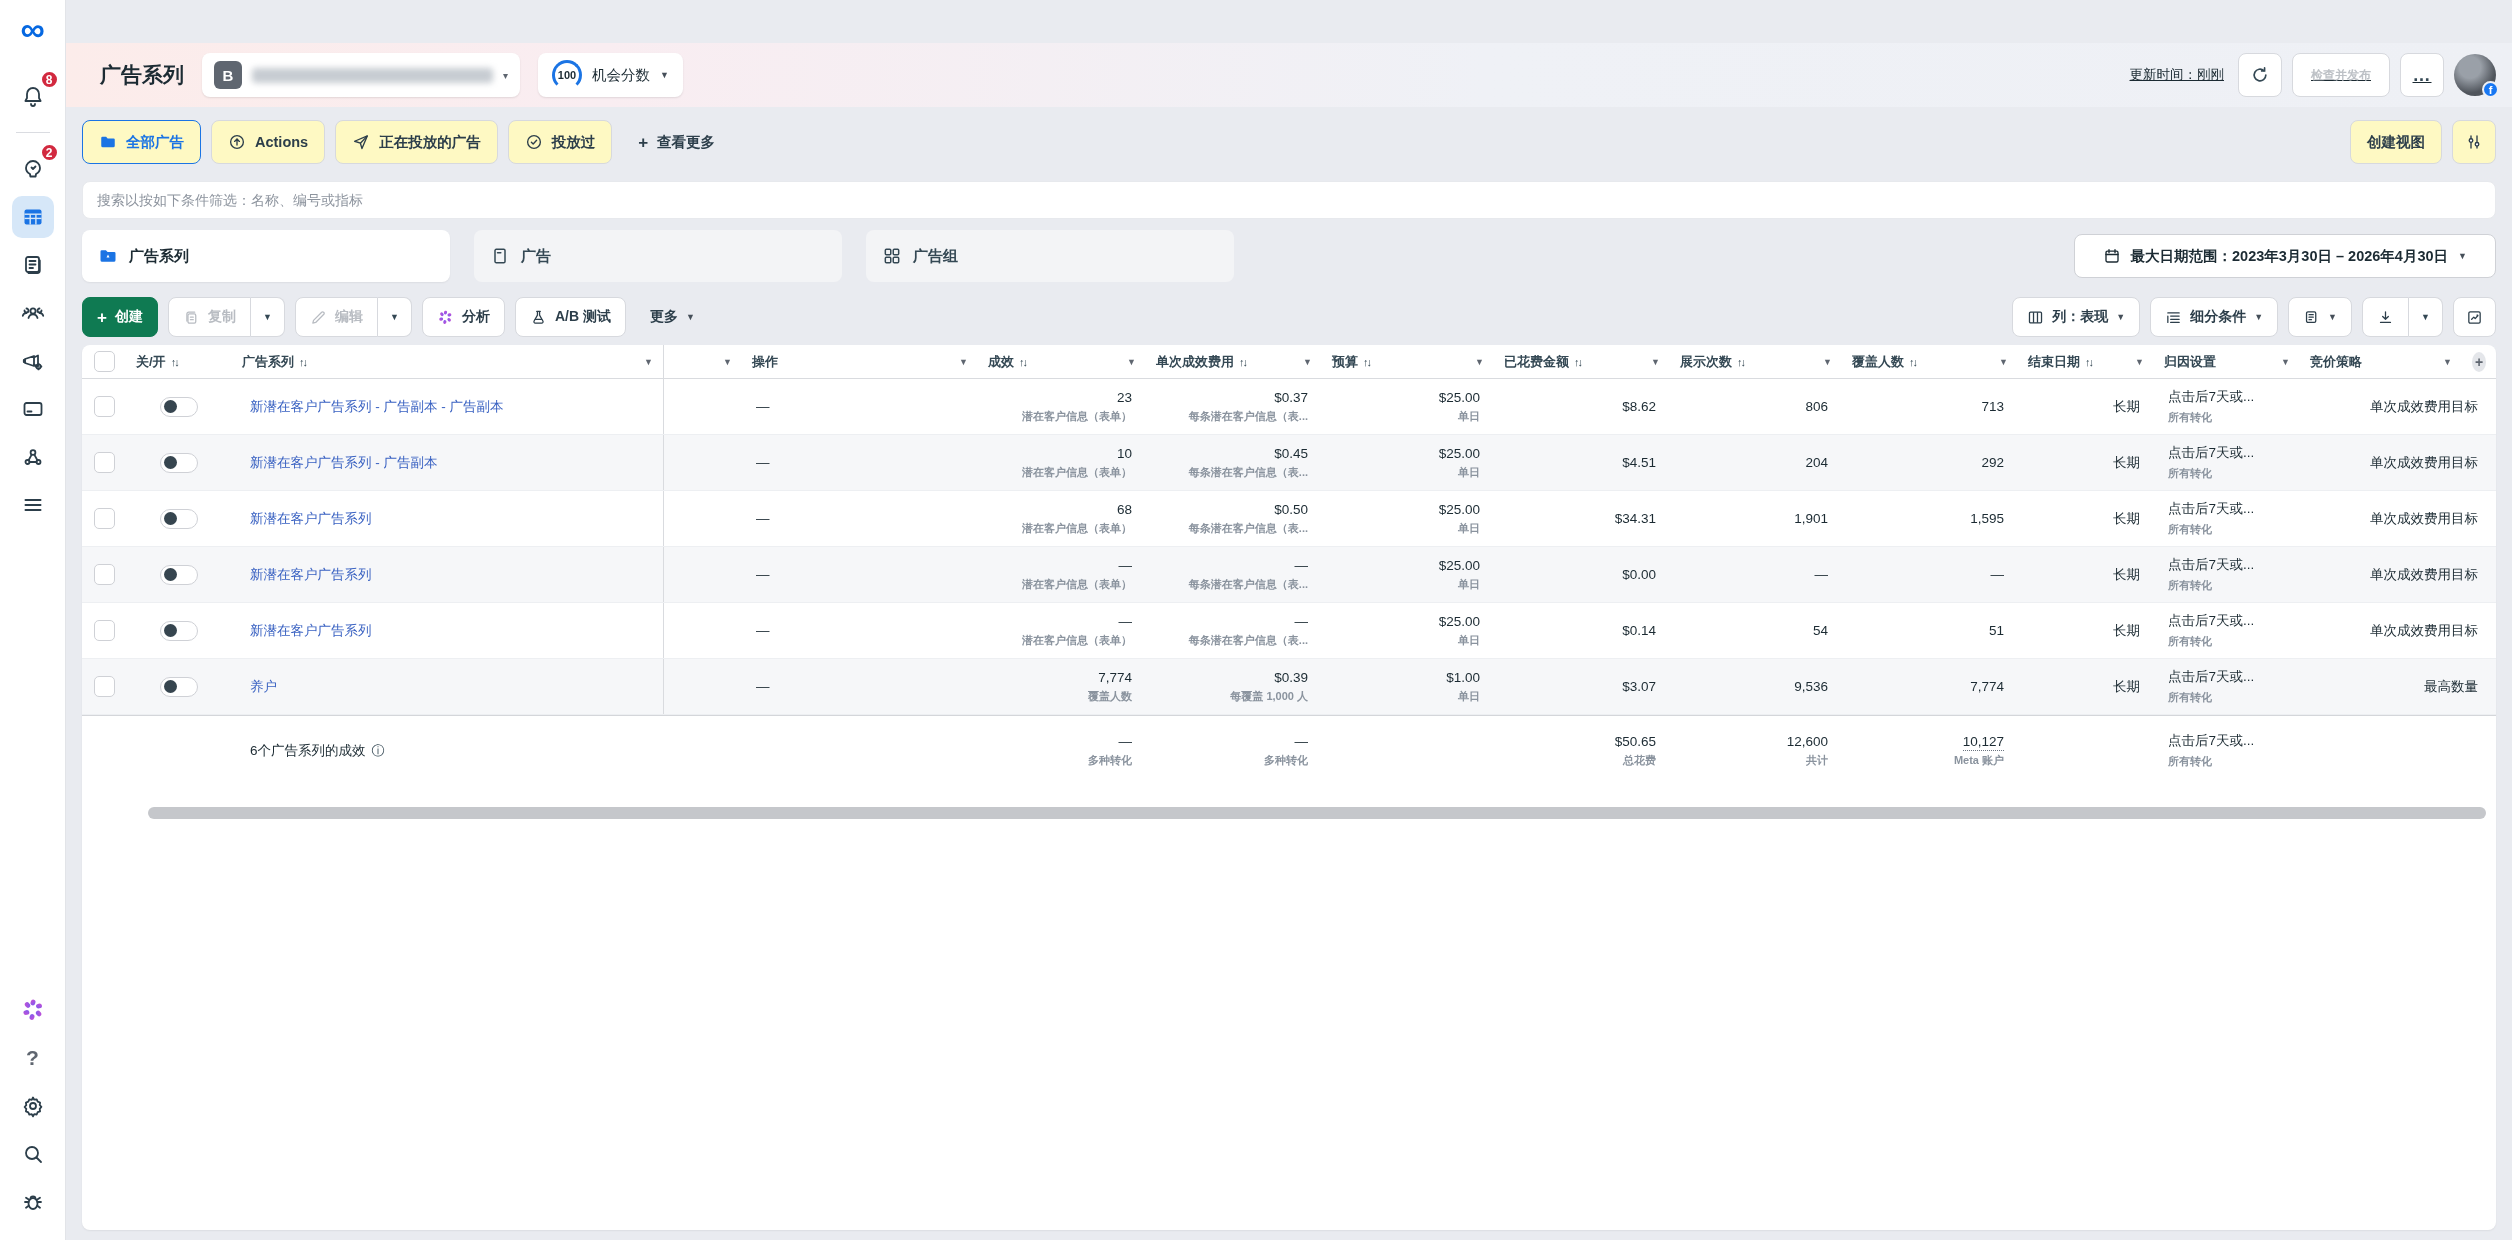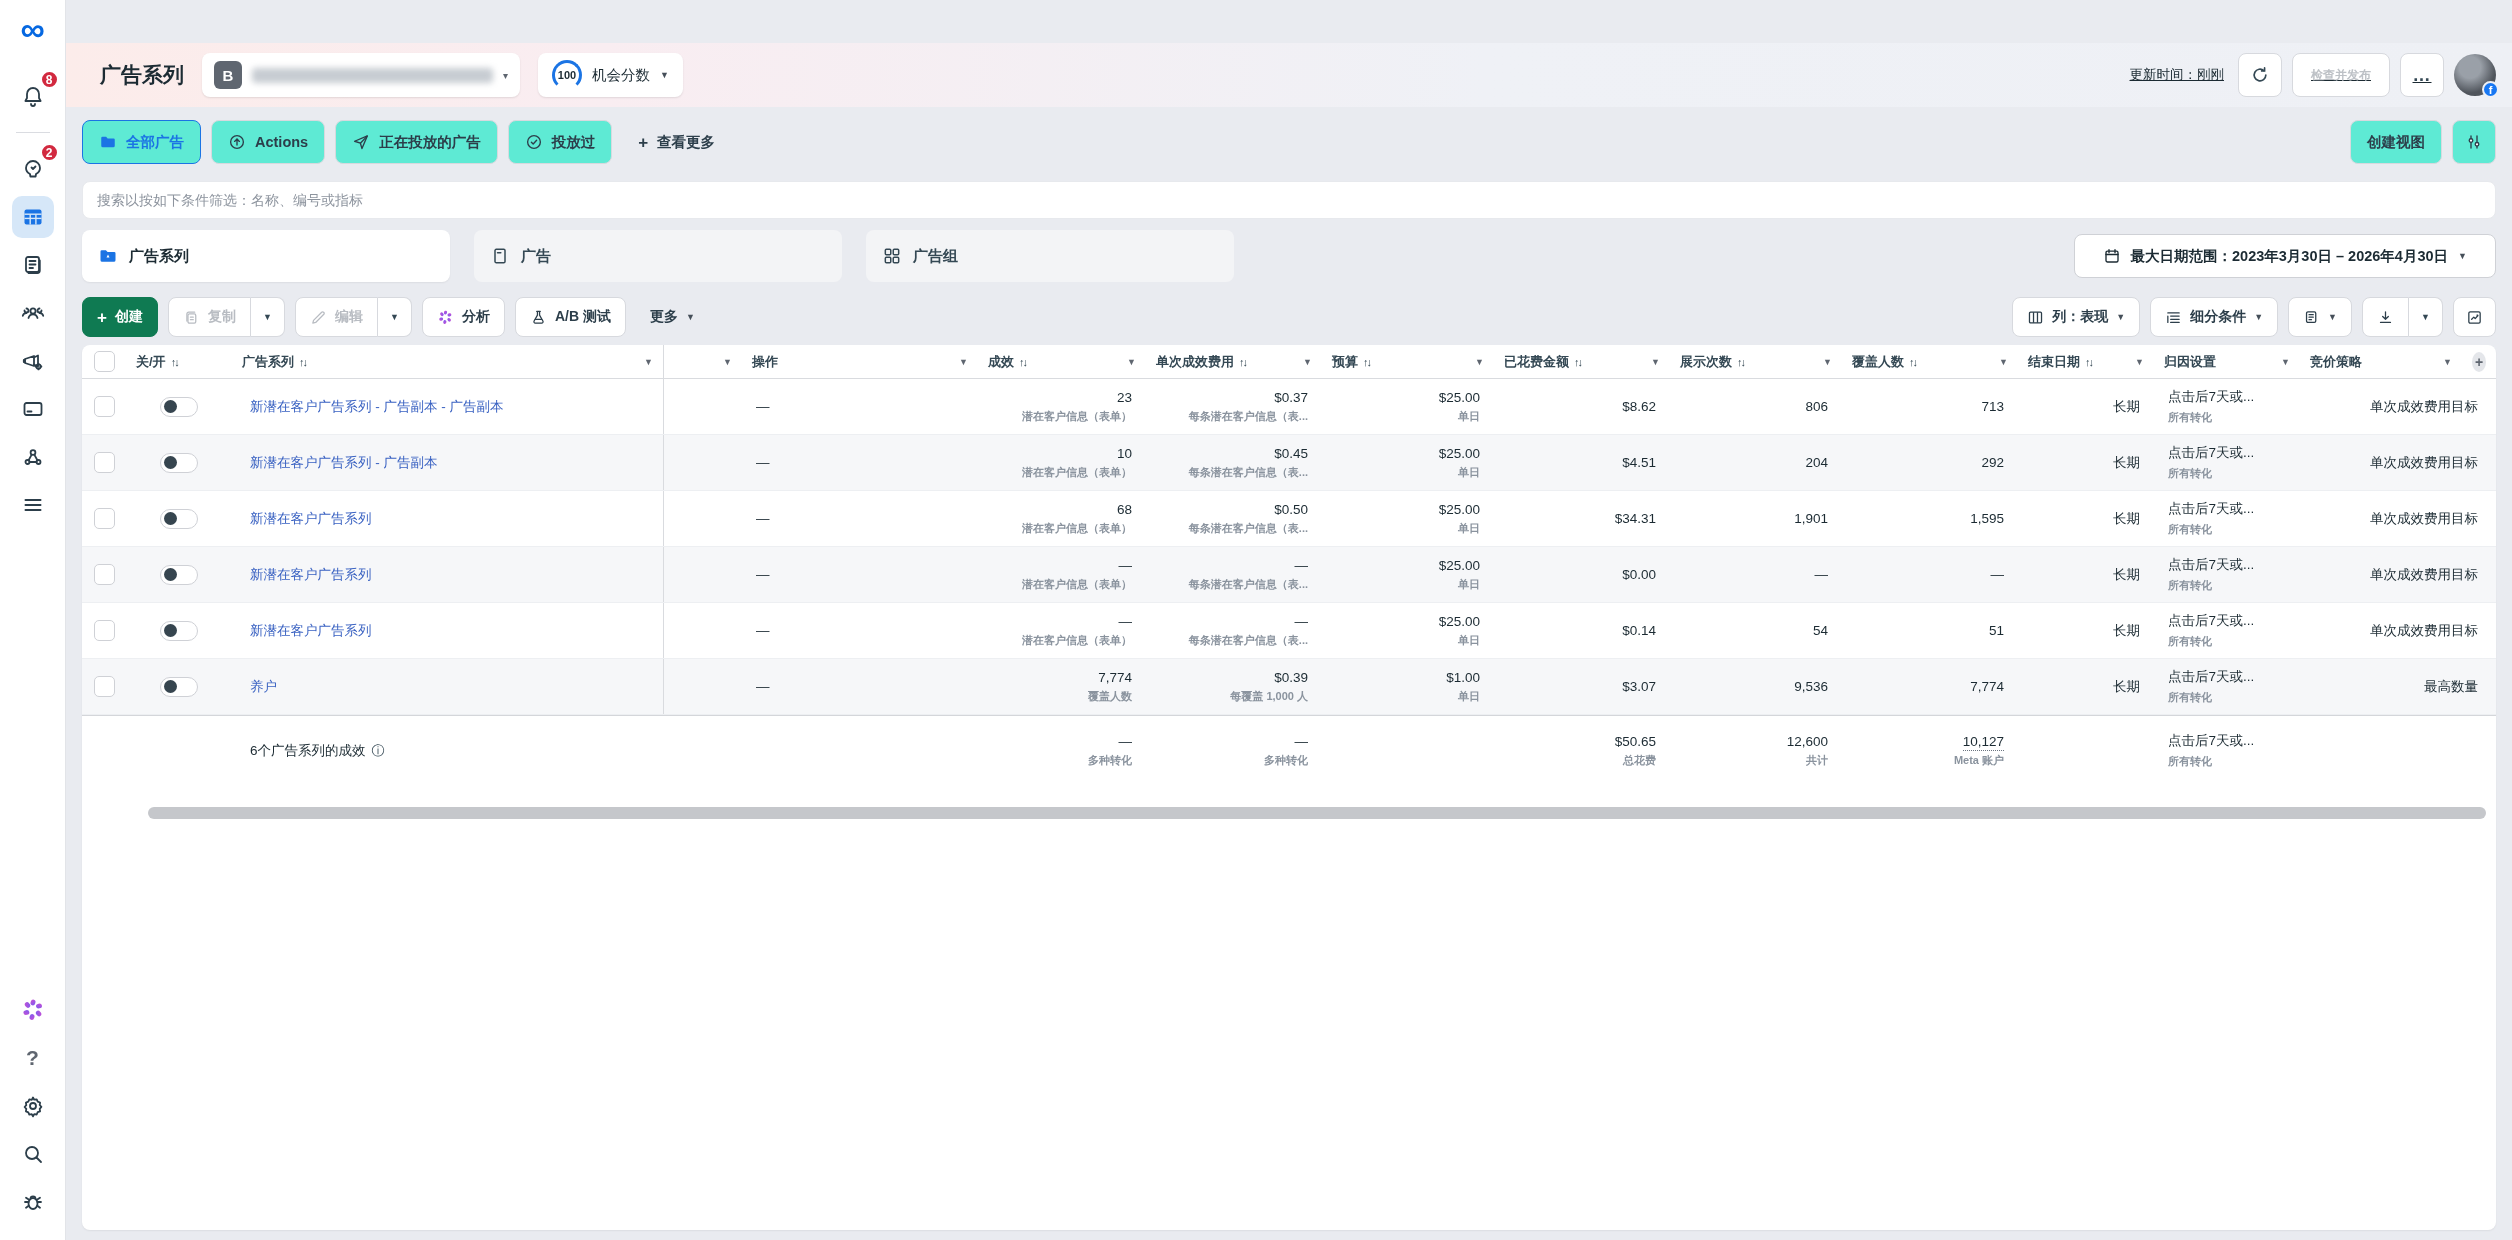--- a/index.html
+++ b/index.html
@@ -51,21 +51,21 @@
   .btn-disabled { color:#bdc1c6; font-size:12px; font-weight:bold; padding:0 18px; }
   .dots { font-size:18px; font-weight:bold; letter-spacing:1px; }
   .avatar { width:42px; height:42px; border-radius:50%; position:relative; flex:none;
     background:radial-gradient(circle at 38% 32%, #9aa0a8 0 28%, #50555c 66%); }
   .fb-badge { position:absolute; bottom:-2px; right:-3px; width:17px; height:17px; border-radius:50%;
     background:#1877f2; color:#fff; font-size:11px; font-weight:bold; display:flex; align-items:center;
     justify-content:center; border:2px solid #eef0f5; }
 
   
   .filter-row { height:70px; flex:none; display:flex; align-items:center; gap:10px; padding:0 16px; }
-  .chip { height:44px; background:#5eead4; border:1px solid #d7d9de; border-radius:8px;
+  .chip { height:44px; background:#fef9c3; border:1px solid #d7d9de; border-radius:8px;
     display:flex; align-items:center; gap:9px; padding:0 16px; font-size:14.5px; font-weight:bold; color:#2c3e4a; }
   .chip.active { border:1.5px solid #1b74e4; color:#1b74e4; }
   .chip.ghost { background:transparent; border:none; }
 
   
   .search-row { height:46px; flex:none; padding:0 16px; display:flex; align-items:center; }
   .search-input { width:100%; height:38px; border:1px solid #e7e9ed; border-radius:8px; background:#fff;
     padding:0 14px; font-size:14px; color:#1c2b33; font-family:inherit; outline:none; }
   .search-input::placeholder { color:#8d949e; }
 

